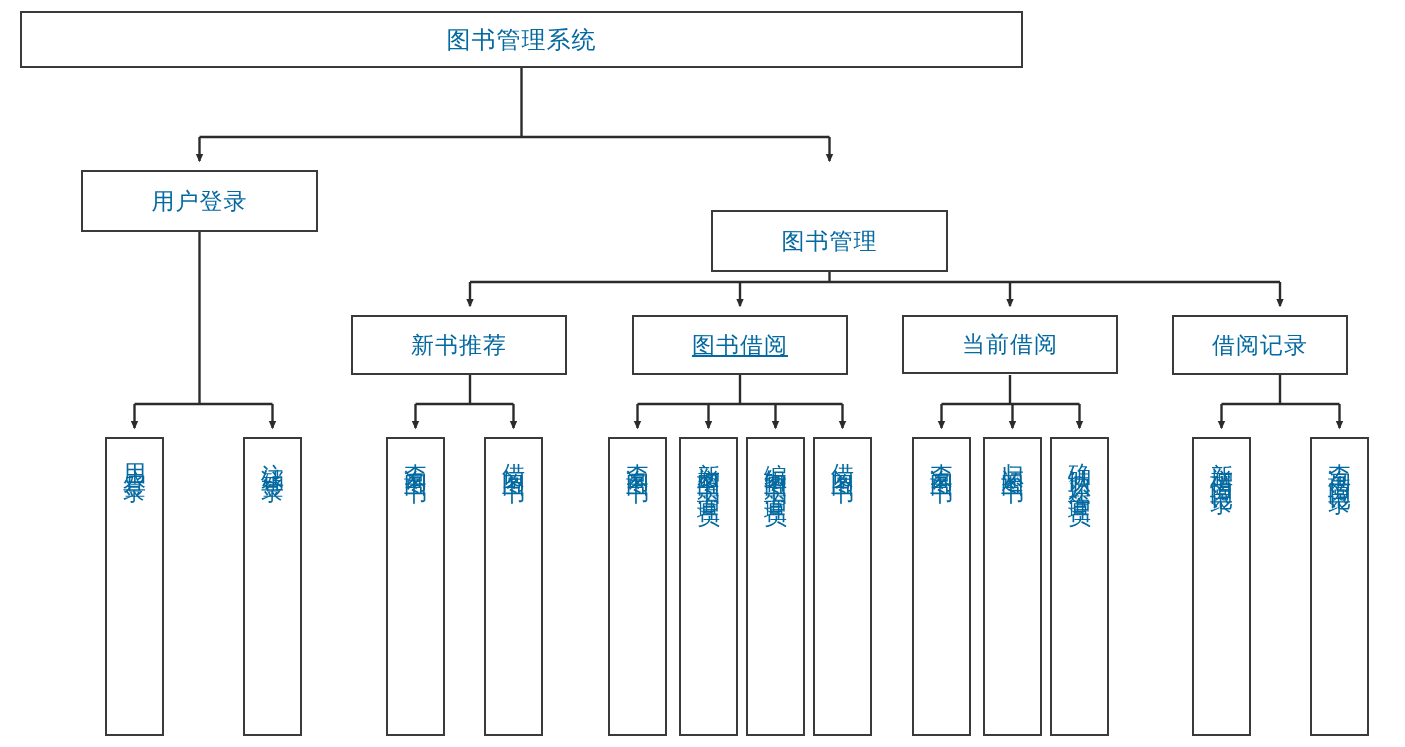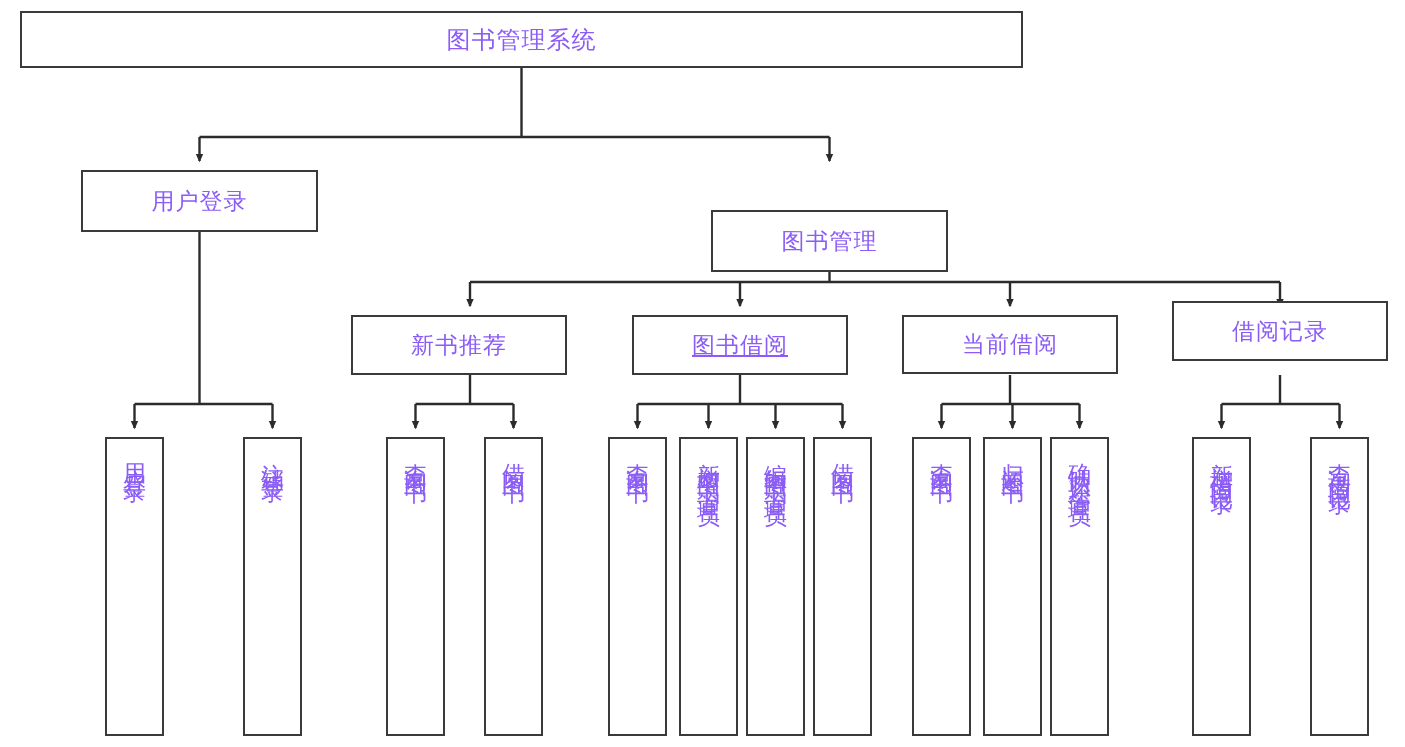--- a/index.html
+++ b/index.html
@@ -23,21 +23,21 @@
     pointer-events:none;
   }
   .node{
     position:absolute;
     box-sizing:border-box;
     border:2px solid #3a3a3a;
     background:#ffffff;
     display:flex;
     align-items:center;
     justify-content:center;
-    color:#8b5cf6;
+    color:#0369a1;
   }
   .node .label{
     display:block;
     text-align:center;
     line-height:1.25;
     white-space:nowrap;
   }
   
   .node.h .label{
     font-size:23px;
@@ -129,21 +129,21 @@
       </div>
       <div class="node h" style="left: 351px; top: 315px; width: 216px; height: 60px;">
         <span class="label">新书推荐</span>
       </div>
       <div class="node h" style="left: 632px; top: 315px; width: 216px; height: 60px; text-decoration: underline;">
         <span class="label">图书借阅</span>
       </div>
       <div class="node h" style="left: 902px; top: 315px; width: 216px; height: 59px;">
         <span class="label">当前借阅</span>
       </div>
-      <div class="node h" style="left: 1172px; top: 301px; width: 216px; height: 60px;">
+      <div class="node h" style="left: 1172px; top: 315px; width: 176px; height: 60px;">
         <span class="label">借阅记录</span>
       </div>
       <div class="node v" style="left: 105px; top: 437px; width: 59px; height: 299px;">
         <span class="label">用户登录</span>
       </div>
       <div class="node v" style="left: 243px; top: 437px; width: 59px; height: 299px;">
         <span class="label">注销登录</span>
       </div>
       <div class="node v" style="left: 386px; top: 437px; width: 59px; height: 299px;">
         <span class="label">查询图书</span>

